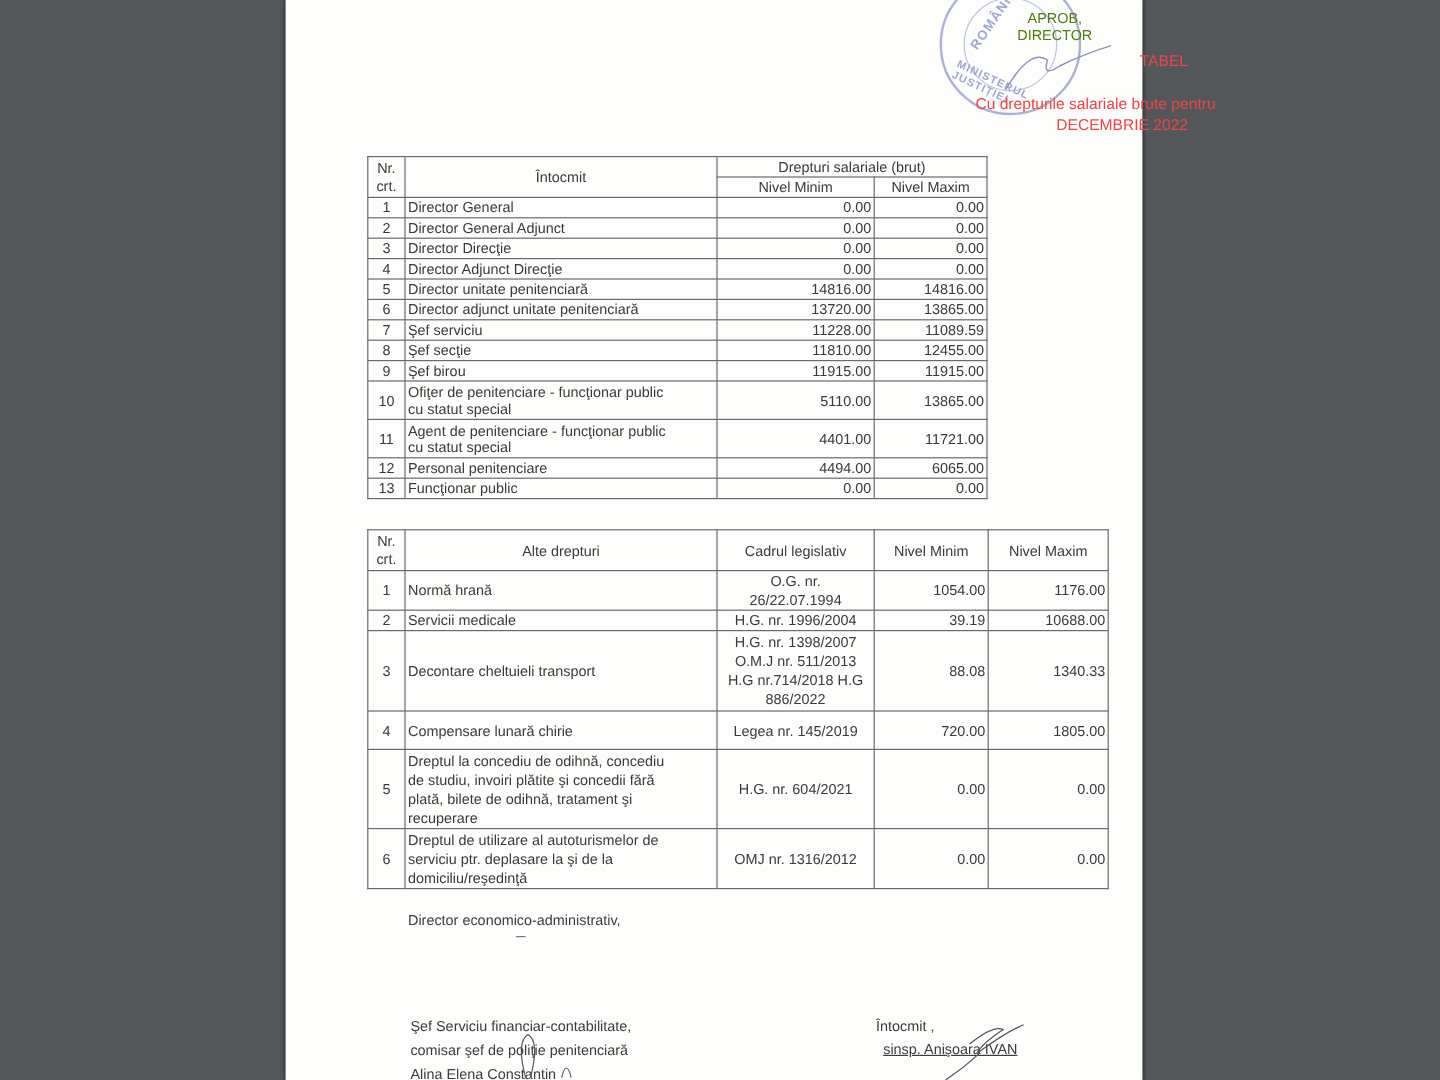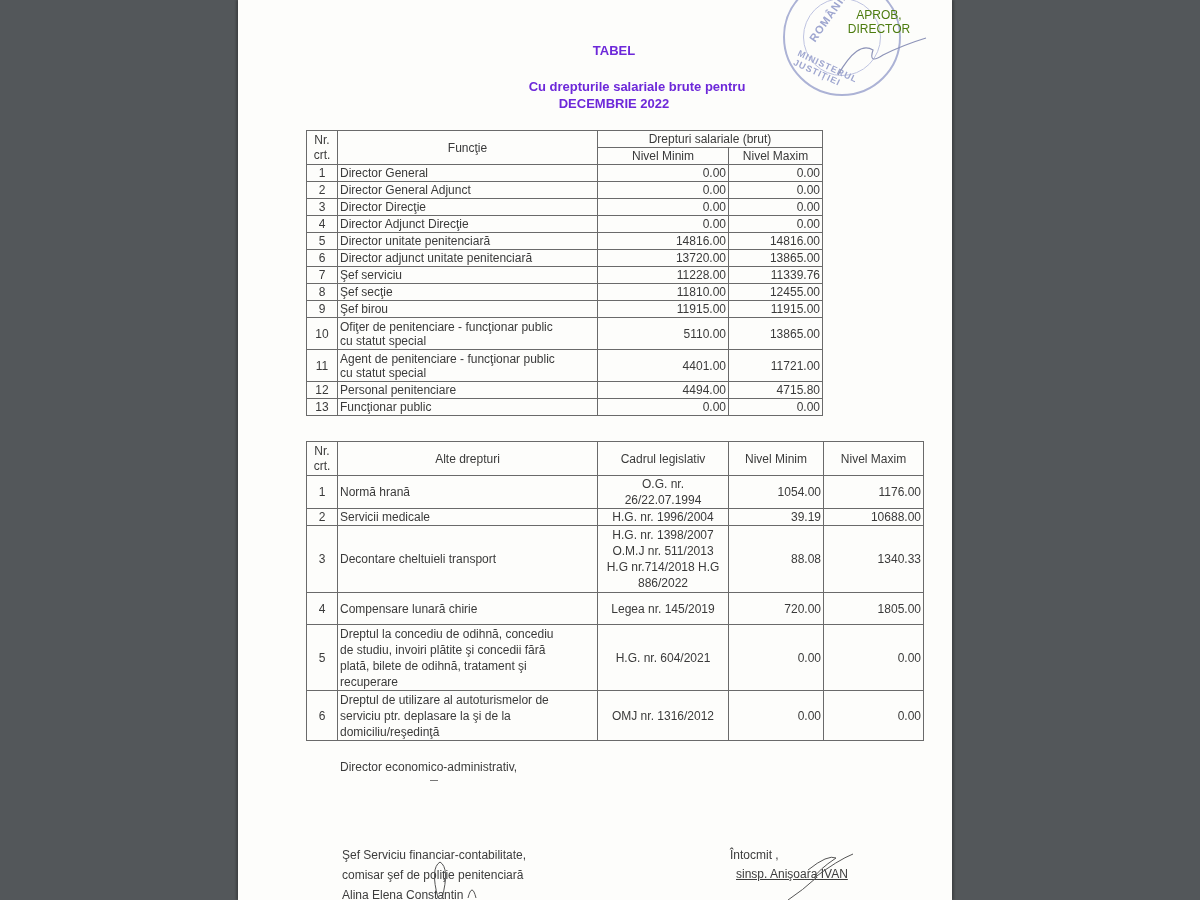--- a/index.html
+++ b/index.html
@@ -9,21 +9,21 @@
     font-family: "Liberation Sans", sans-serif;
     color: #3a3a3a;
     position: relative;
   }
   .page {
     position: absolute; left: 238px; top: 0; width: 714px; height: 900px;
     background: #fdfdfb;
     box-shadow: -2px 0 2px rgba(0,0,0,0.25), 2px 0 2px rgba(0,0,0,0.25);
   }
   .abs { position: absolute; }
-  .title { left: 0; width: 752px; text-align: center; font-weight: bold; font-size: 13px; color: #6d28d9; }
+  .title { left: 0; width: 752px; text-align: right; font-weight: normal; font-size: 13px; color: #ef4444; }
   .stamp {
     position: absolute; left: 545px; top: -22px; width: 118px; height: 118px;
     border-radius: 50%; border: 2px solid #9ea6cf; box-sizing: border-box;
     opacity: 0.85;
   }
   .stamp-inner {
     position: absolute; left: 18px; top: 18px; width: 78px; height: 78px;
     border-radius: 50%; border: 1px solid #b3b9dc; box-sizing: border-box;
   }
   .stamp-text {
@@ -68,21 +68,21 @@
         <col style="width:260px">
         <col style="width:131px">
         <col style="width:94px">
       </colgroup>
     <thead>
       <tr>
         <th rowspan="2" class="c" style="line-height:15px;">
           <div>Nr.</div>
           <div>crt.</div>
         </th>
-        <th rowspan="2" class="c">Funcţie</th>
+        <th rowspan="2" class="c">Întocmit</th>
         <th colspan="2" class="c" style="height:16px;margin-top:40px;">Drepturi salariale (brut)</th>
       </tr>
       <tr>
         <th class="c" style="height:16px;">Nivel Minim</th>
         <th class="c">Nivel Maxim</th>
       </tr>
     </thead>
     <tbody id="t1body">
         <tr>
           <td class="c">1</td>
@@ -117,21 +117,21 @@
         <tr>
           <td class="c">6</td>
           <td class="l" style="height:16px">Director adjunct unitate penitenciară</td>
       <td class="r">13720.00</td>
       <td class="r">13865.00</td>
         </tr>
         <tr>
           <td class="c">7</td>
           <td class="l" style="height:16px">Şef serviciu</td>
       <td class="r">11228.00</td>
-      <td class="r">11339.76</td>
+      <td class="r">11089.59</td>
         </tr>
         <tr>
           <td class="c">8</td>
           <td class="l" style="height:16px">Şef secţie</td>
       <td class="r">11810.00</td>
       <td class="r">12455.00</td>
         </tr>
         <tr>
           <td class="c">9</td>
           <td class="l" style="height:16px">Şef birou</td>
@@ -153,21 +153,21 @@
         <div>Agent de penitenciare - funcţionar public</div>
         <div>cu statut special</div>
           </td>
       <td class="r">4401.00</td>
       <td class="r">11721.00</td>
         </tr>
         <tr>
           <td class="c">12</td>
           <td class="l" style="height:16px">Personal penitenciare</td>
       <td class="r">4494.00</td>
-      <td class="r">4715.80</td>
+      <td class="r">6065.00</td>
         </tr>
         <tr>
           <td class="c">13</td>
           <td class="l" style="height:16px">Funcţionar public</td>
       <td class="r">0.00</td>
       <td class="r">0.00</td>
         </tr>
       </tbody>
   </table>
 

